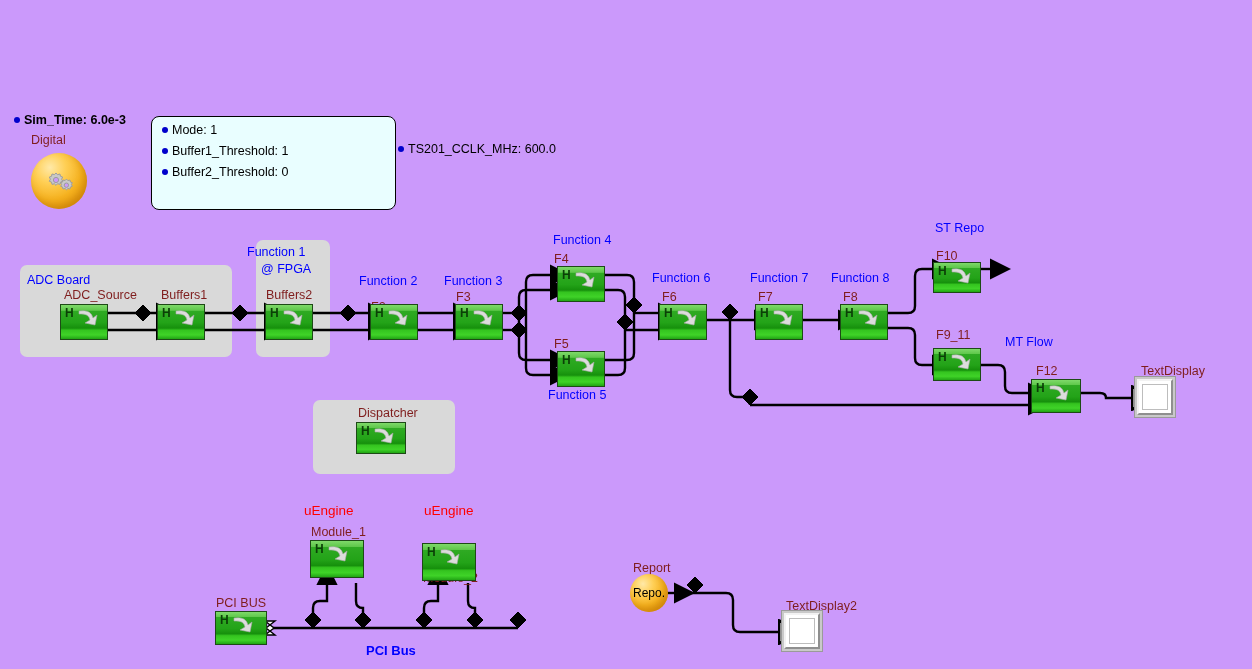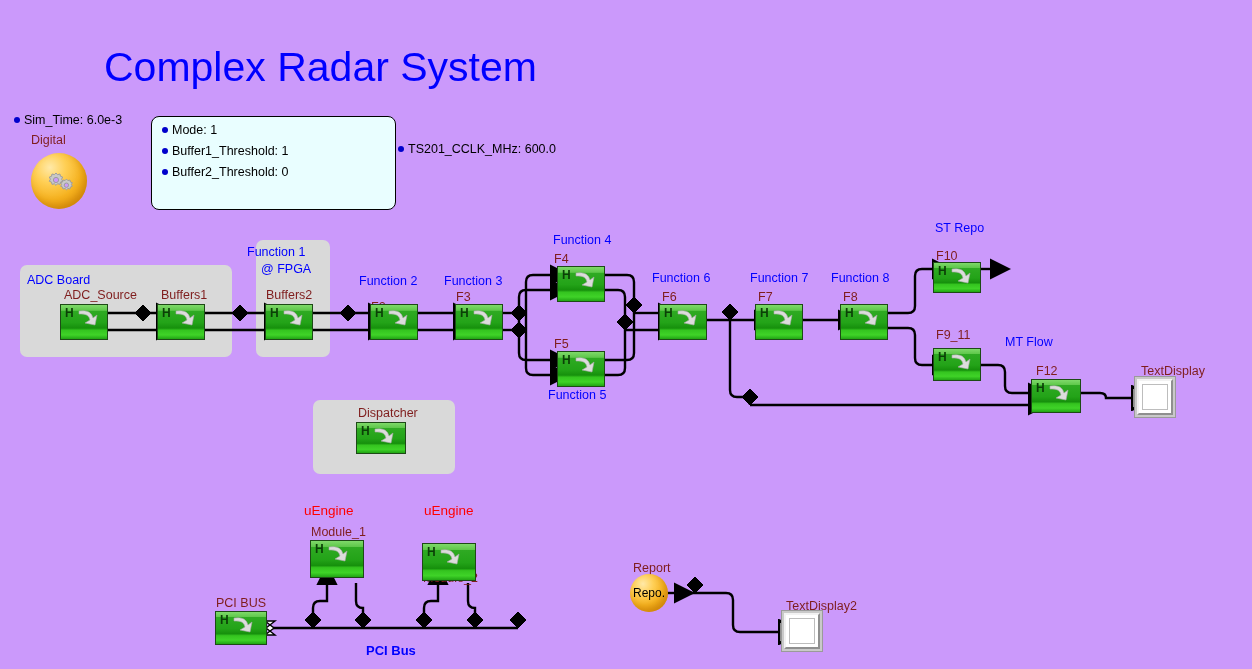--- a/index.html
+++ b/index.html
@@ -95,23 +95,22 @@
   .tdisp .inner{
     position:absolute;inset:3px;background:#fff;
     border:1px solid #bdbdbd;box-sizing:border-box;
   }
 </style>
 </head>
 <body>
 
 <div class="canvas">
 
-  <div class="title">Complex Radar System</div>
-
-  <div class="annot" style="left:14px;top:113px;">
+
+  <div class="annot" style="left:14px;top:113px;font-weight:bold;">
     <span class="dot"></span><span>Sim_Time: 6.0e-3</span>
   </div>
 
   <div class="annot" style="left:398px;top:142px;">
     <span class="dot"></span><span>TS201_CCLK_MHz: 600.0</span>
   </div>
 
   <div class="parambox">
     <div class="annot">
       <span class="dot"></span><span>Mode: 1</span>

